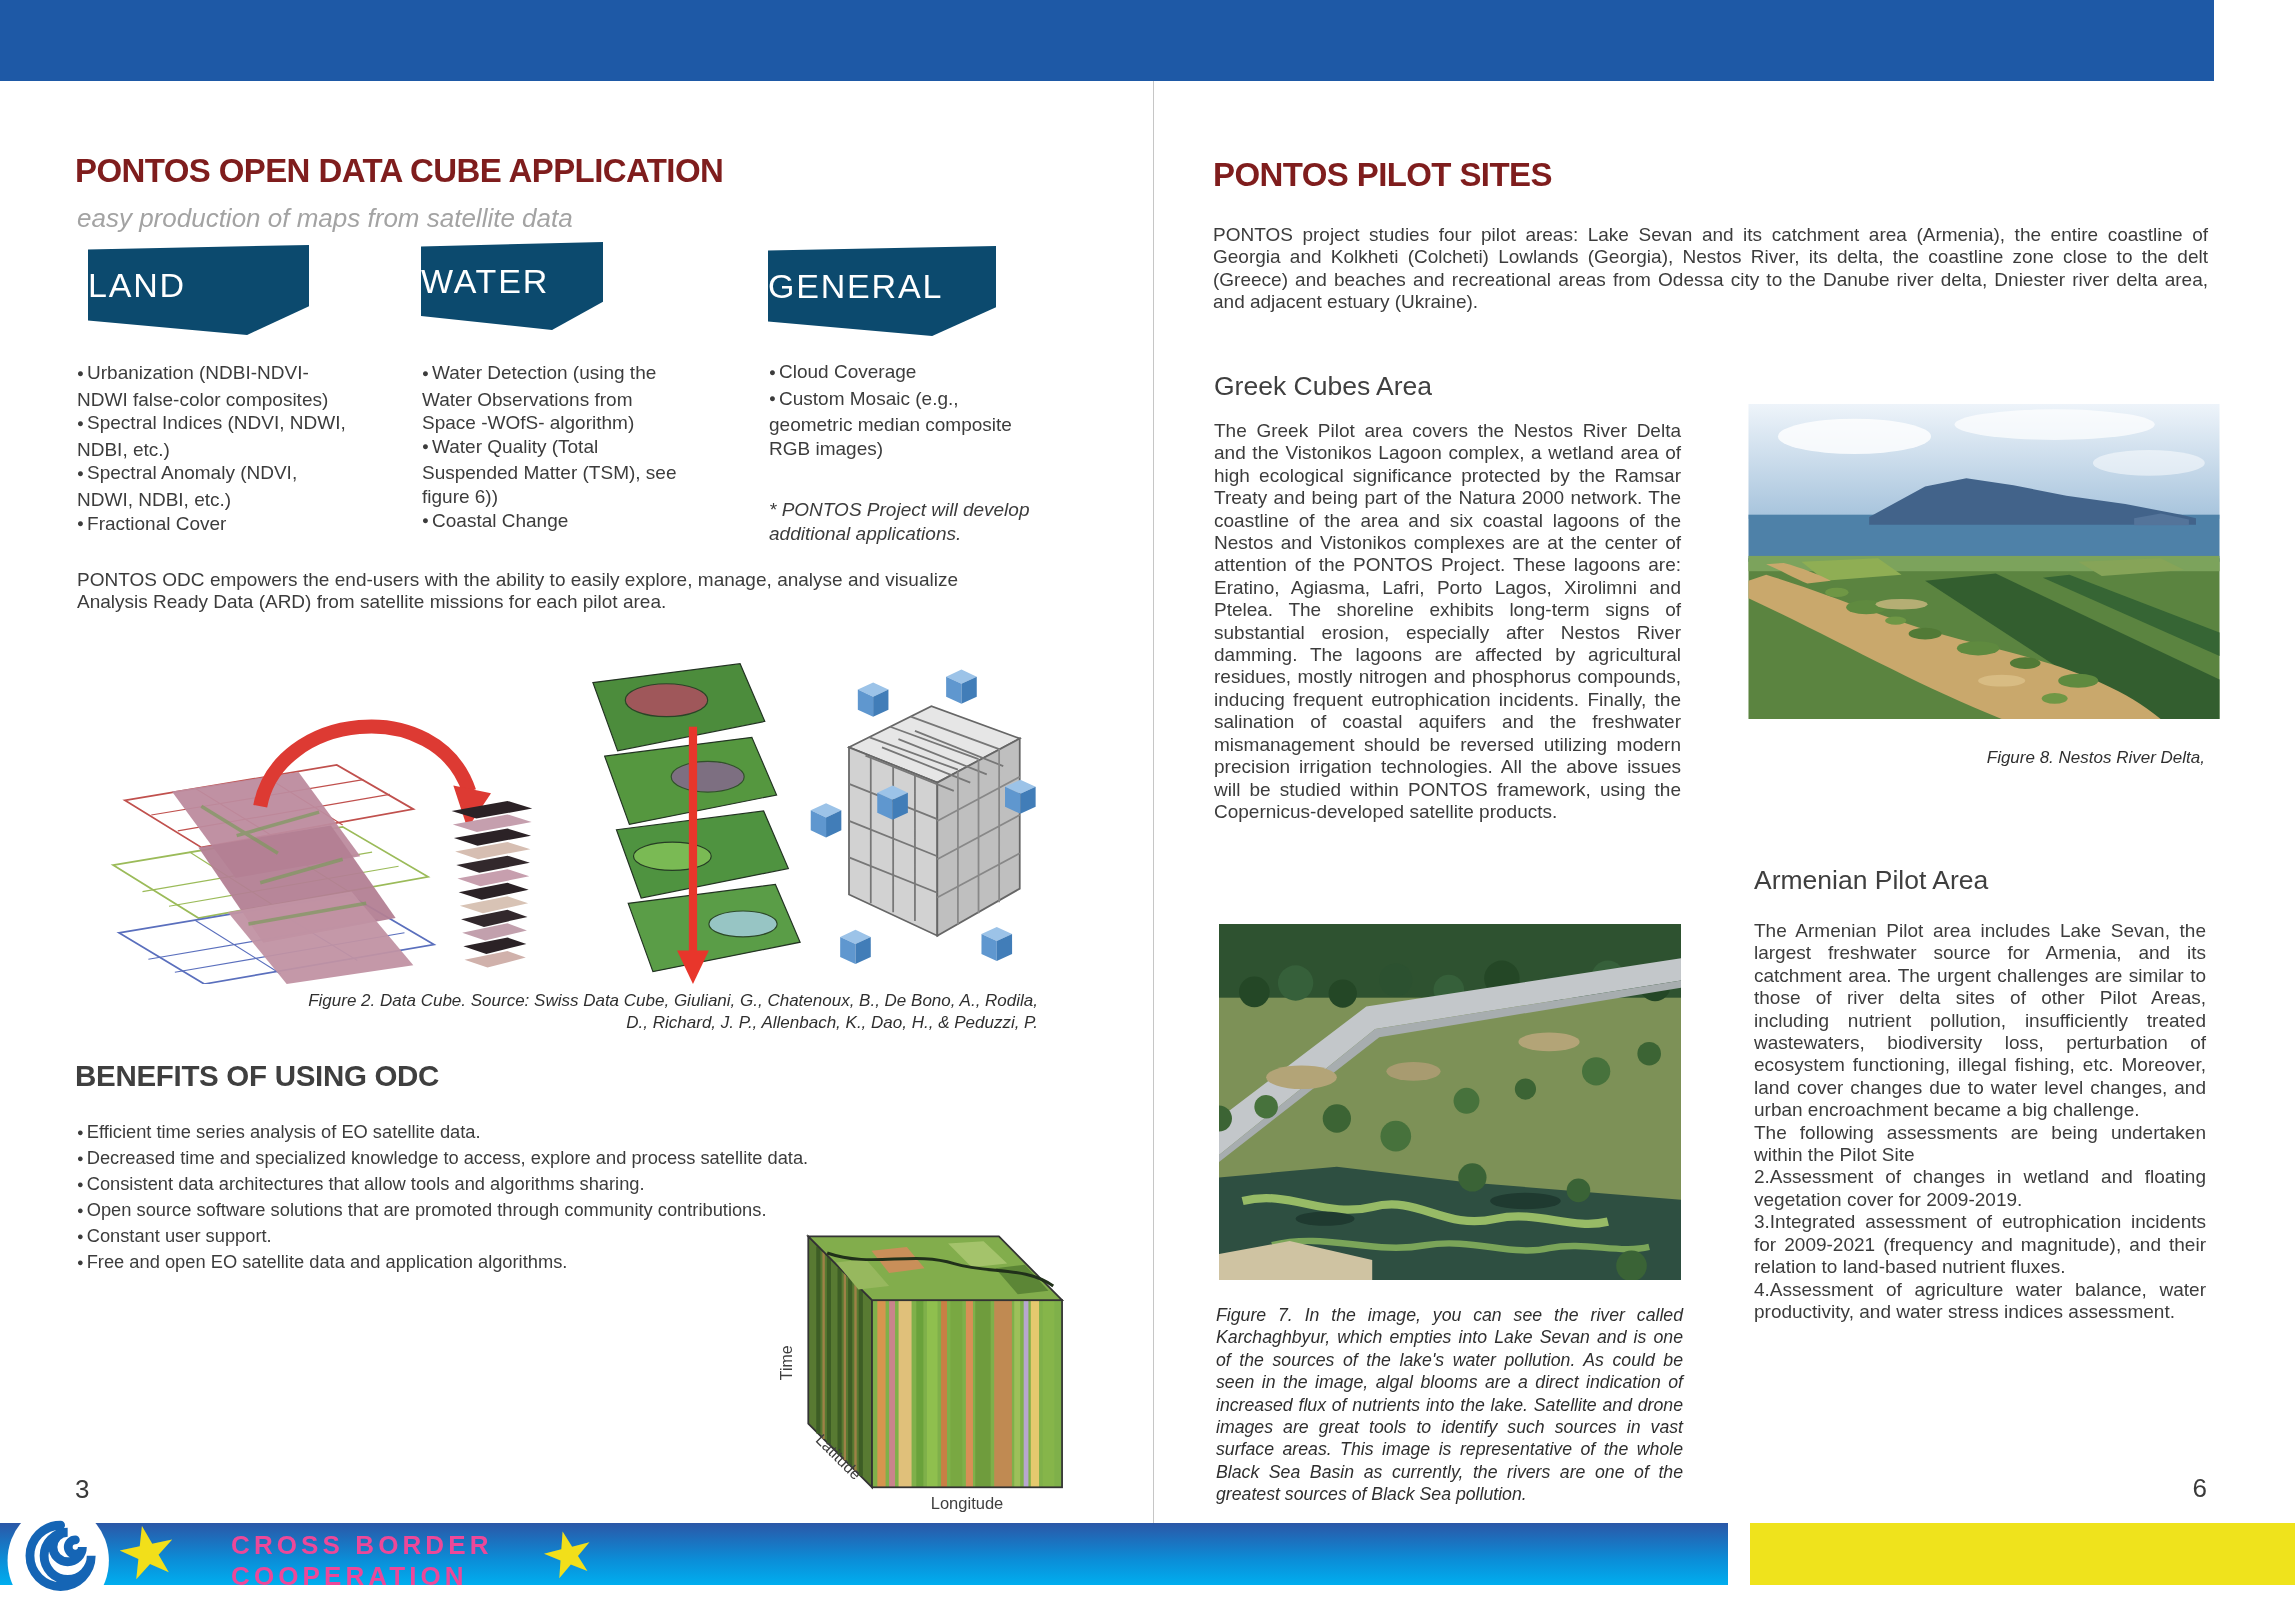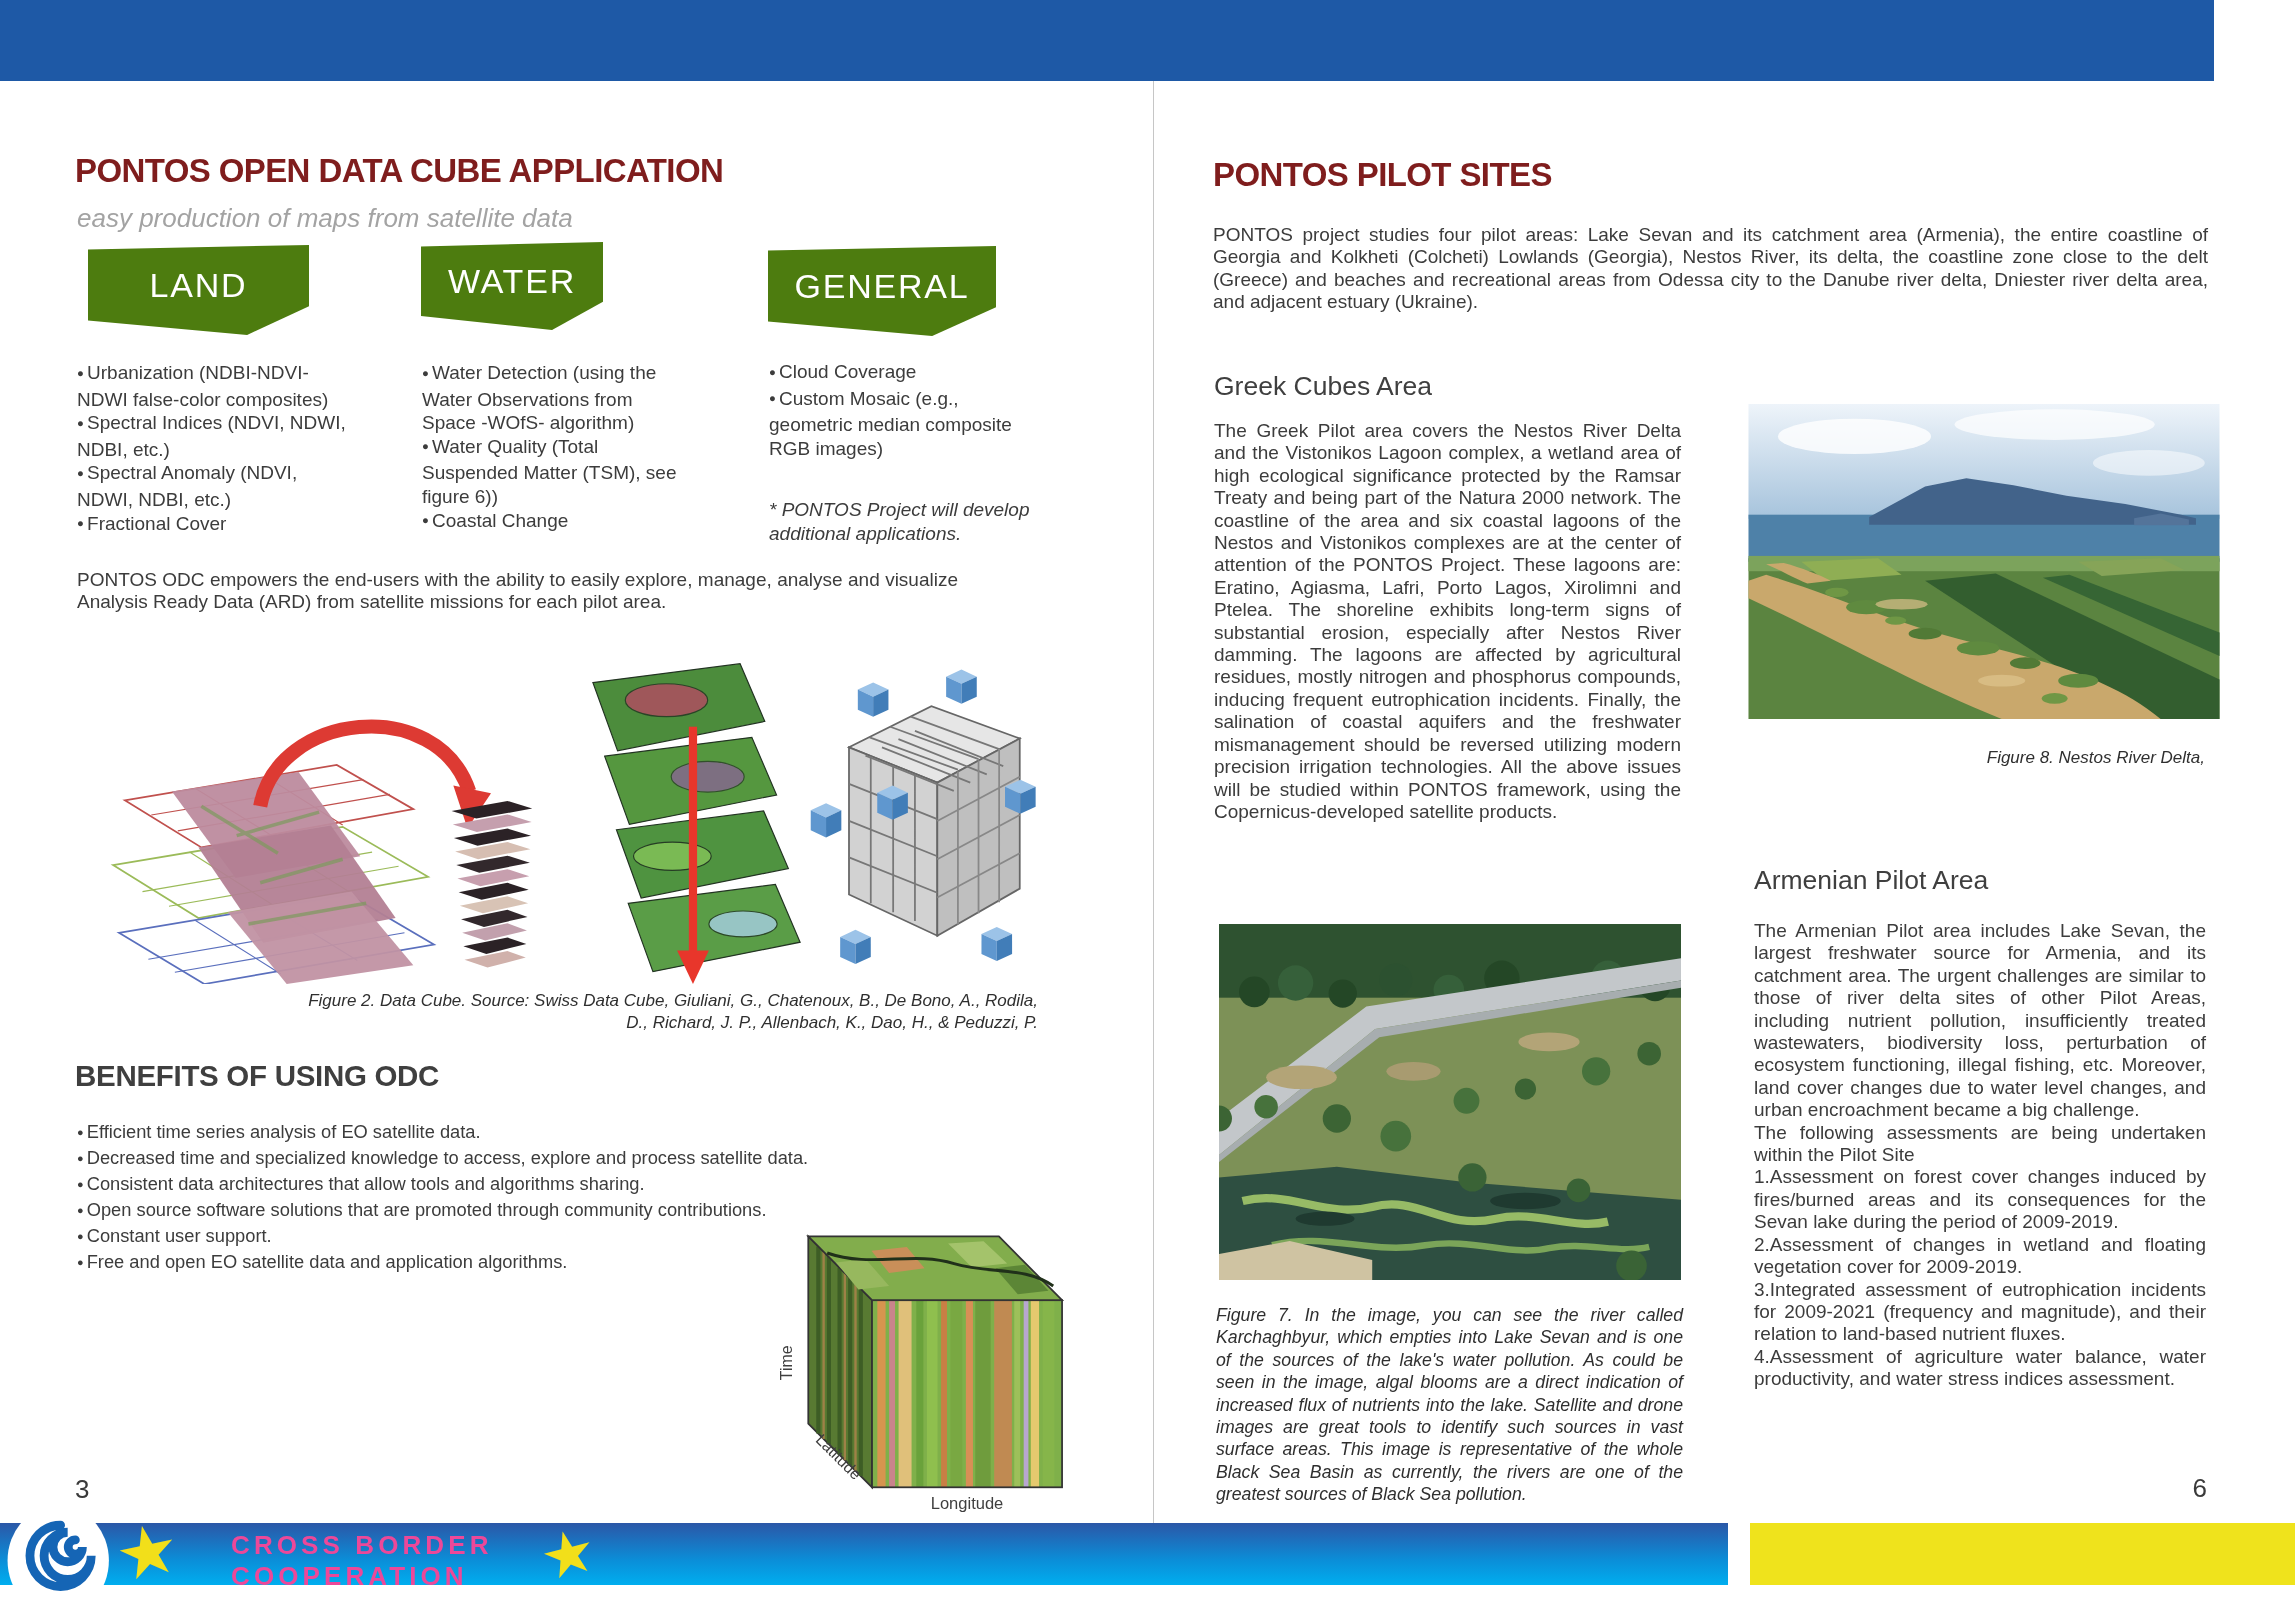--- a/index.html
+++ b/index.html
@@ -5,21 +5,21 @@
   html,body{margin:0;padding:0;background:#ffffff;}
   #spread{position:relative;width:2295px;height:1623px;background:#ffffff;overflow:hidden;
           font-family:"Liberation Sans", sans-serif;color:#3c3c3c;}
   .abs{position:absolute;}
   .page-title{font-size:33px;font-weight:700;color:#7f1d1d;letter-spacing:-0.6px;}
   .subtitle{font-size:26px;font-style:italic;color:#a3a3a3;}
   .section-heading{font-size:29.5px;font-weight:700;color:#3f3f3f;letter-spacing:-0.3px;}
   .area-heading{font-size:26.5px;font-weight:400;color:#3f3f3f;}
   .body-text{font-size:19px;line-height:22.4px;color:#3c3c3c;}
   .just{text-align:justify;}
-  .banner{background:#4d7c0f;display:flex;align-items:center;justify-content:center;
+  .banner{background:#0c4a6e;display:flex;align-items:center;
           clip-path:polygon(0 5%, 100% 0%, 100% 68%, 72% 100%, 0 84%);}
   .banner-label{color:#ffffff;font-size:34px;letter-spacing:1.8px;font-weight:400;padding-bottom:8.3px;}
   .bullet{font-size:19px;line-height:23.6px;color:#3c3c3c;}
   .bullet::before{content:"● ";font-size:0.60em;position:relative;top:-2.4px;}
   .benefit{font-size:18.3px;line-height:23px;color:#3c3c3c;}
   .benefit::before{content:"● ";font-size:0.60em;position:relative;top:-2.4px;}
   .note{font-size:19px;line-height:23.6px;font-style:italic;color:#3c3c3c;margin-top:38px;}
   .caption{font-size:17px;line-height:22.4px;font-style:italic;color:#2f2f2f;}
   .page-num{font-size:26px;color:#3a3a3a;}
   .footer-text{font-size:26px;font-weight:700;color:#ec4899;letter-spacing:4.1px;line-height:31px;}
@@ -263,21 +263,20 @@
     <ellipse cx="260" cy="340" rx="44" ry="9" fill="#dcc08a" opacity="0.7"></ellipse>
   </svg>
 
   <div class="abs caption" style="left:1851px;top:747px;width:354px;text-align:right;">Figure 8. Nestos River Delta,</div>
 
   <div class="abs area-heading" style="left:1754px;top:865px;width:472px;">Armenian Pilot Area</div>
 
   <div class="abs" style="left:1754px;top:920px;width:452px;">
     <div class="body-text just">The Armenian Pilot area includes Lake Sevan, the largest freshwater source for Armenia, and its catchment area. The urgent challenges are similar to those of river delta sites of other Pilot Areas, including nutrient pollution, insufficiently treated wastewaters, biodiversity loss, perturbation of ecosystem functioning, illegal fishing, etc. Moreover, land cover changes due to water level changes, and urban encroachment became a big challenge.</div>
     <div class="body-text just">The following assessments are being undertaken within the Pilot Site</div>
-    <div class="body-text just">1.Assessment on forest cover changes induced  by fires/burned areas and its consequences for  the Sevan lake during the period of 2009-2019.</div>
     <div class="body-text just">2.Assessment of changes in wetland and floating vegetation cover for 2009-2019.</div>
     <div class="body-text just">3.Integrated assessment of eutrophication incidents for 2009-2021 (frequency and magnitude), and their relation to land-based nutrient fluxes.</div>
     <div class="body-text just">4.Assessment of agriculture water balance, water productivity, and water stress indices assessment.</div>
   </div>
 
   <svg class="abs" style="left:1219px;top:924px;" width="462" height="356" viewBox="0 0 784 604">
     <rect x="0" y="0" width="784" height="604" fill="#7d9157"></rect>
     <rect x="0" y="0" width="784" height="125" fill="#2e5230"></rect>
     <circle cx="60" cy="115" r="26" fill="#244726"></circle>
       <circle cx="130" cy="100" r="30" fill="#36603a"></circle>

